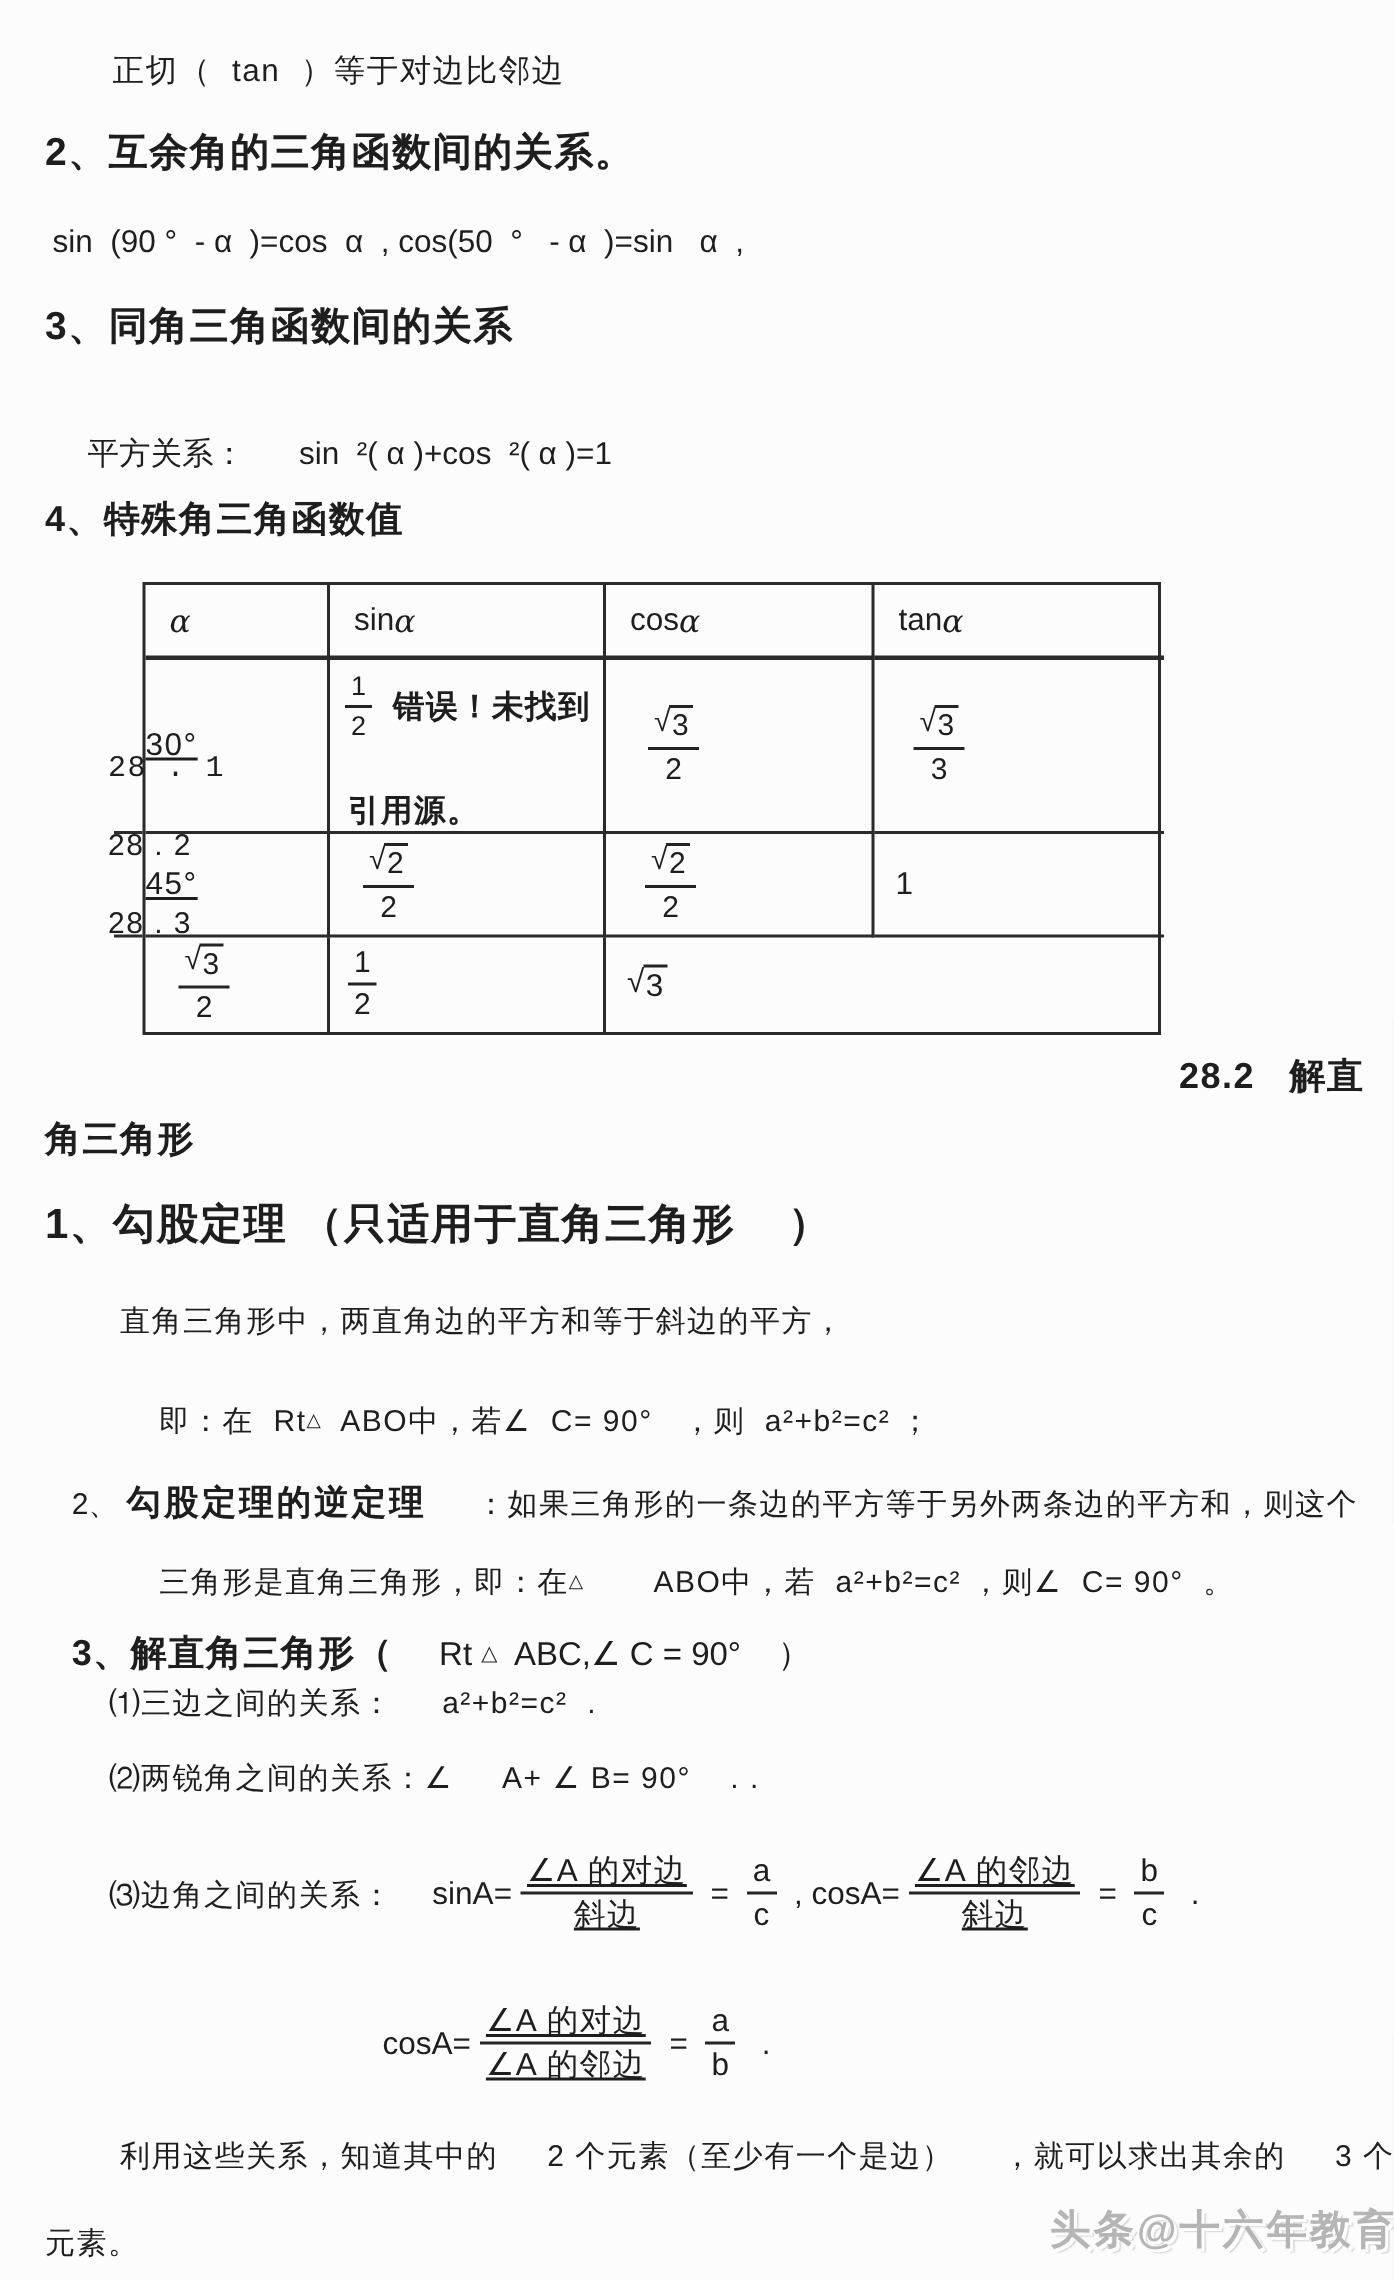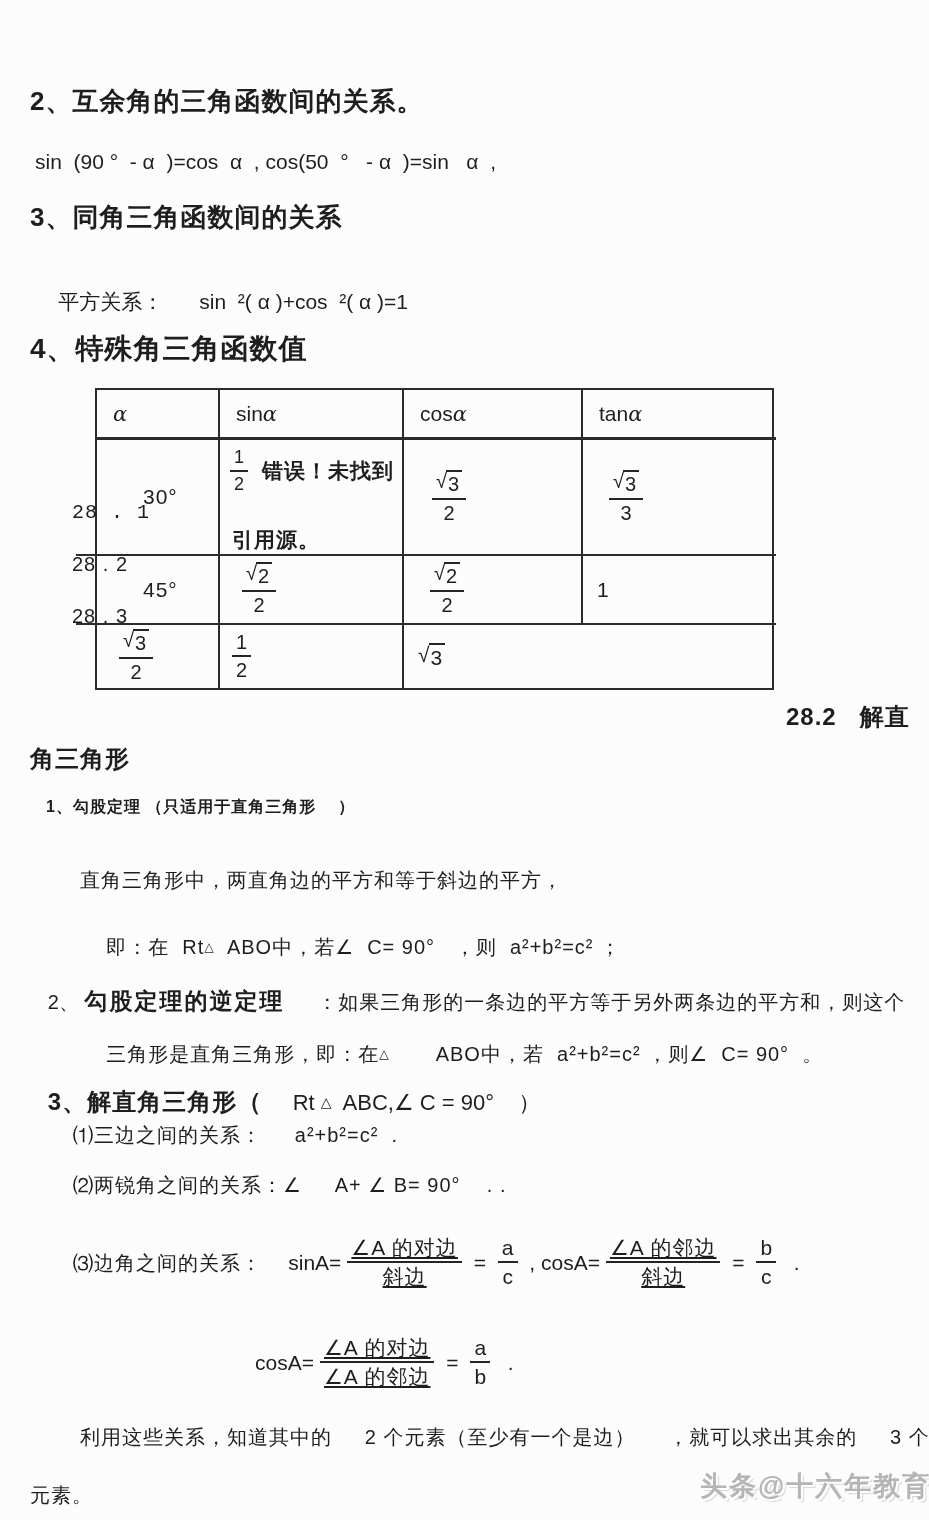--- a/index.html
+++ b/index.html
@@ -28,21 +28,21 @@
   .ttable {
     position:absolute; left:95px; top:388px; width:679px; height:302px;
     display:grid; grid-template-columns:123px 184px 179px 193px;
     grid-template-rows:50px 116px 69px 63px;
     border:2px solid #2b2b2b; box-sizing:border-box; background:transparent;
   }
   .ttable > div { border-right:2px solid #2b2b2b; border-bottom:2px solid #2b2b2b; box-sizing:border-box; }
   .ttable > div.lastcol { border-right:none; }
   .ttable > div.lastrow { border-bottom:none; }
   .ttable > div.hdr { border-bottom:3px solid #2b2b2b; display:flex; align-items:center; padding-left:16px; font-size:21px; }
-  .anglecell { display:flex; align-items:center; padding-left:46px; font-size:21px; letter-spacing:1px; }
+  .anglecell { display:flex; align-items:center; font-size:21px; letter-spacing:1px;text-decoration:underline; }
   .fraccell  { display:flex; align-items:center; font-size:20px; }
   .sin30cell { padding:8px 0 0 10px; font-size:18px; }
   .sin30cell .row1 { display:flex; align-items:center; gap:14px; }
   .sin30cell .err { font-size:21px; font-weight:bold; letter-spacing:1px; }
   .sin30cell .row2 { margin-top:32px; padding-left:2px; }
 
   .seg { position:absolute; background:#2b2b2b; }
 
   
   .formula-row { position:absolute; display:flex; align-items:center; white-space:pre; }
@@ -53,32 +53,33 @@
   .watermark {
     color:#b5b5b5; font-weight:bold; letter-spacing:2px;
     text-shadow:2px 2px 0 #ffffff, 3px 3px 1px #d6d6d6;
   }
 </style>
 </head>
 <body>
 
 <div id="page">
 
+  <div class="abs ls1" style="left:75px; top:33px; font-size:21px;">正切（  tan  ）等于对边比邻边</div>
 
   <div class="abs b ls1" style="left:30px; top:84px; font-size:26px;">2、互余角的三角函数间的关系。</div>
 
   <div class="abs" style="left:35px; top:150px; font-size:21px;">sin  (90 °  - α  )=cos  α  , cos(50  °   - α  )=sin   α  ,</div>
 
   <div class="abs b ls1" style="left:30px; top:200px; font-size:26px;">3、同角三角函数间的关系</div>
 
   <div class="abs" style="left:35px; top:264px; font-size:21px;">
     <span>平方关系：</span><span style="display:inline-block;width:36px;"></span><span>sin  ²( α )+cos  ²( α )=1</span>
   </div>
 
-  <div class="abs b ls1" style="left:30px; top:330px; font-size:28px;">4、特殊角三角函数值</div>
+  <div class="abs b ls1" style="left:30px; top:330px; font-size:24px;">4、特殊角三角函数值</div>
 
   <div class="ttable">
 
     <div class="hdr">
       <span class="alpha">α</span>
     </div>
     <div class="hdr">
       <span>sin </span>
         <span class="alpha">α</span>
     </div>
@@ -183,21 +184,21 @@
 
   <div class="abs ls1" style="left:72px; top:501px; font-size:20px;font-family:Liberation Mono, monospace;">28 . 1</div>
   <div class="abs ls1" style="left:72px; top:553px; font-size:20px;">28 . 2</div>
   <div class="abs ls1" style="left:72px; top:605px; font-size:20px;">28 . 3</div>
   <div class="seg" style="left:76px; top:554px; width:19px; height:2px;"></div>
   <div class="seg" style="left:76px; top:623px; width:19px; height:2px;"></div>
 
   <div class="abs b ls1" style="left:786px; top:701px; font-size:24px;">28.2   解直</div>
   <div class="abs b ls1" style="left:30px; top:743px; font-size:24px;">角三角形</div>
 
-  <div class="abs b ls1" style="left:46px; top:797px; font-size:16px;">1、勾股定理 （只适用于直角三角形    ）</div>
+  <div class="abs b ls1" style="left:30px; top:797px; font-size:28px;">1、勾股定理 （只适用于直角三角形    ）</div>
   <div class="abs ls1" style="left:80px; top:867px; font-size:20px;">直角三角形中，两直角边的平方和等于斜边的平方，</div>
   <div class="abs ls1" style="left:80px; top:911px; font-size:20px;">
     <span>即：在  Rt</span><span class="tri">△</span><span>  ABO中，若∠  C= 90°   ，则  a²+b²=c² ；</span>
   </div>
 
   <div class="abs" style="left:30px; top:968px;">
     <span style="font-size:20px;">2、 </span><span class="b ls2" style="font-size:23px;">勾股定理的逆定理</span><span class="ls1" style="font-size:20px;">     ：如果三角形的一条边的平方等于另外两条边的平方和，则这个</span>
   </div>
   <div class="abs ls1" style="left:80px; top:1018px; font-size:20px;">
     <span>三角形是直角三角形，即：在</span><span class="tri">△</span><span>       ABO中，若  a²+b²=c² ，则∠  C= 90°  。</span>

